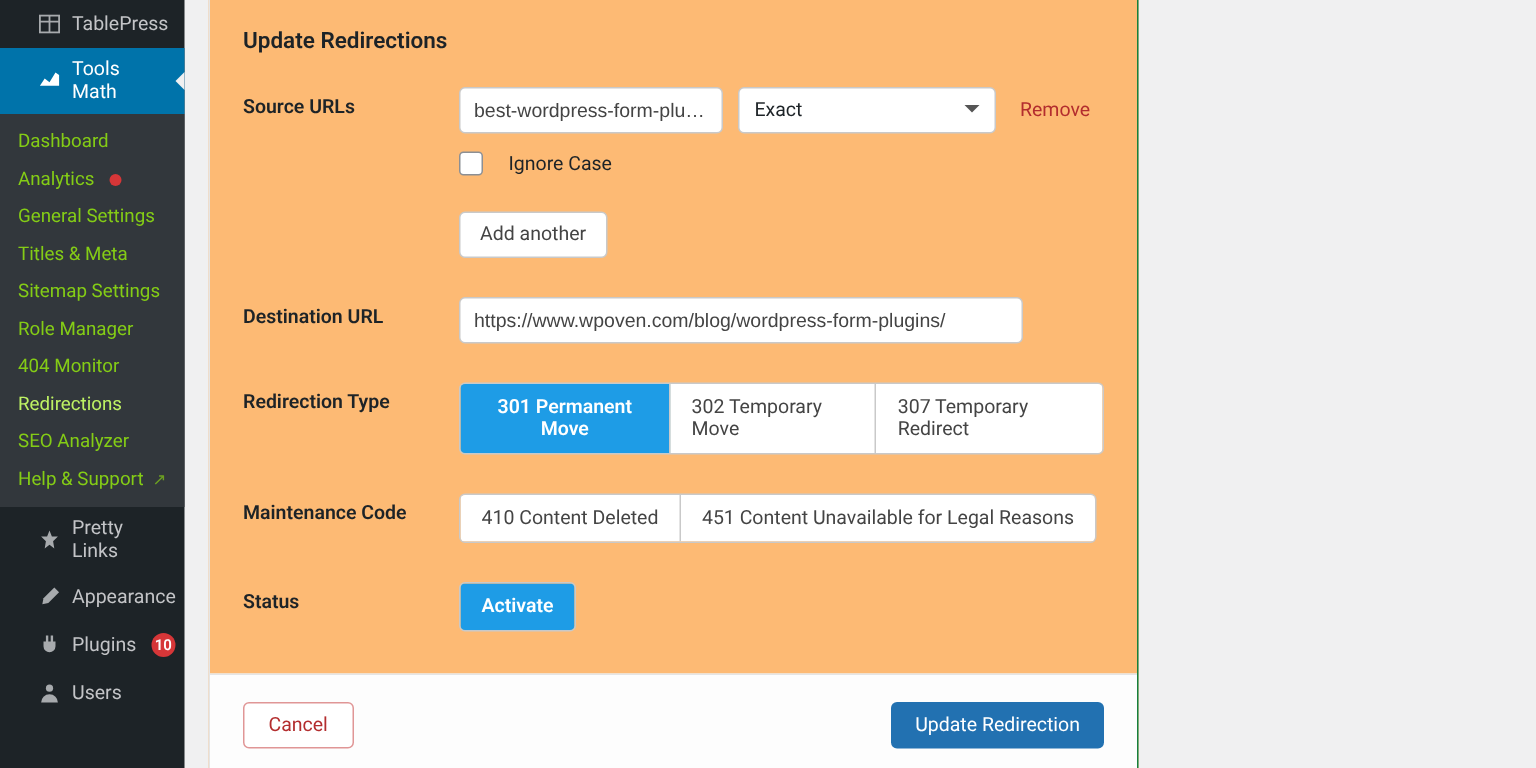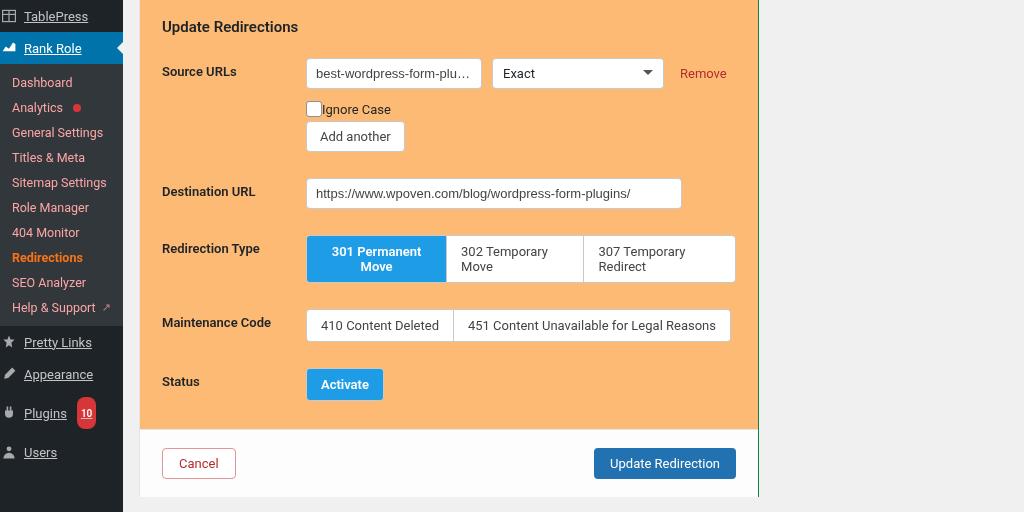--- a/index.html
+++ b/index.html
@@ -1,47 +1,47 @@
 <!DOCTYPE html>
 <html><head>
 <meta charset="utf-8">
 <style>
   * { box-sizing: border-box; margin: 0; padding: 0; }
   body { font-family: -apple-system, BlinkMacSystemFont, "Segoe UI", Roboto, sans-serif; font-size: 13px; color: #1d2327; background: #f0f0f1; }
   .wrap { display: flex; width: 1024px; height: 512px; overflow: hidden; }
   .sidebar { width: 123px; background: #1d2327; color: #c3c4c7; display: flex; flex-direction: column; font-size: 13px; }
   .side-item { display: flex; align-items: center; gap: 6px; padding: 5px 8px; cursor: pointer; color: #c3c4c7; }
-  .side-item.top { padding: 7px 0; text-decoration: underline; }
+  .side-item.top { padding: 7px 24px; }
   .side-item .ic { width: 18px; height: 18px; display: inline-flex; align-items: center; justify-content: center; color: #a7aaad; flex-shrink: 0; }
   .side-item.active { background: #0073aa; color: #fff; position: relative; }
   .side-item.active .ic { color: #fff; }
   .side-item.active::after { content: ""; position: absolute; right: 0; top: 50%; transform: translateY(-50%); border: 6px solid transparent; border-right-color: #f0f0f1; }
   .submenu { background: #32373c; padding: 6px 0; }
-  .sub-item { padding: 5px 12px; font-size: 12.5px; color: #fca5a5; cursor: pointer; display: flex; align-items: center; gap: 6px; }
-  .sub-item.current { color: #f97316; font-weight: 700; }
+  .sub-item { padding: 5px 12px; font-size: 12.5px; color: #84cc16; cursor: pointer; display: flex; align-items: center; gap: 6px; }
+  .sub-item.current { color: #bef264; font-weight: 400; }
   .sub-item .ext { font-size: 11px; opacity: .7; }
-  .badge { display: inline-flex; align-items: center; justify-content: center; min-width: 16px; height: 32px; padding: 0 4px; border-radius: 8px; background: #d63638; color: #fff; font-size: 10px; font-weight: 600; margin-left: 4px; }
+  .badge { display: inline-flex; align-items: center; justify-content: center; min-width: 16px; height: 16px; padding: 0 4px; border-radius: 8px; background: #d63638; color: #fff; font-size: 10px; font-weight: 600; margin-left: 4px; }
   .badge.dot { width: 8px; height: 8px; min-width: 8px; padding: 0; border-radius: 50%; }
   .main { flex: 1; padding: 0 20px 0 0; overflow: hidden; }
   .panel { background: #fdba74; margin-left: 16px; width: 620px; border-left: 1px solid #e5e5e5; border-right: 1px solid #15803d; }
   .panel-body { padding: 18px 22px 22px 22px; }
   .panel h2 { font-size: 15px; font-weight: 600; margin-bottom: 22px; }
   .row { display: flex; align-items: flex-start; margin-bottom: 26px; }
   .row-label { width: 144px; font-size: 13px; font-weight: 600; padding-top: 6px; }
   .row-ctrl { flex: 1; }
   .src-line { display: flex; align-items: center; gap: 10px; }
   input[type=text] { border: 1px solid #c9c9c9; border-radius: 4px; padding: 7px 9px; font-size: 13px; color: #444; background: #fff; }
   .src-input { width: 176px; text-overflow: ellipsis; }
   .sel { position: relative; border: 1px solid #c9c9c9; border-radius: 4px; padding: 7px 28px 7px 10px; width: 172px; background: #fff; cursor: pointer; }
   .sel::after { content: ""; position: absolute; right: 10px; top: 50%; transform: translateY(-40%); border: 5px solid transparent; border-top-color: #555; }
   .remove { color: #b32d2e; font-size: 13px; cursor: pointer; margin-left: 6px; }
-  .chk-line { display: flex; align-items: center; gap: 0; margin-top: 12px; }
+  .chk-line { display: flex; align-items: center; gap: 17px; margin-top: 12px; }
   .chk { width: 16px; height: 16px; border: 1px solid #8c8f94; border-radius: 3px; background: #fff; }
   .btn { display: inline-flex; align-items: center; justify-content: center; padding: 7px 13px; border: 1px solid #c9c9c9; border-radius: 4px; background: #fff; font-size: 13px; color: #444; cursor: pointer; }
-  .btn.mt { margin-top: 4px; }
+  .btn.mt { margin-top: 24px; }
   .dest-input { width: 376px; }
   .seg-group { display: flex; border: 1px solid #c9c9c9; border-radius: 4px; overflow: hidden; width: fit-content; }
   .seg { padding: 8px 14px; font-size: 13px; border-right: 1px solid #c9c9c9; background: #fff; cursor: pointer; color: #444; }
   .seg:last-child { border-right: none; }
   .seg.active { background: #1e9ce6; color: #fff; font-weight: 600; text-align: center; }
   .panel-foot { border-top: 1px solid #e5e5e5; padding: 18px 22px; display: flex; justify-content: space-between; align-items: center; background: #fdfdfd; }
   .btn-cancel { border: 1px solid #e09696; color: #b32d2e; background: #fff; padding: 7px 16px; border-radius: 4px; cursor: pointer; }
   .btn-primary { background: #2271b1; color: #fff; border: none; padding: 8px 16px; border-radius: 4px; font-size: 13px; cursor: pointer; }
   svg { width: 16px; height: 16px; }
 </style>
@@ -61,21 +61,21 @@
         </span>
       <span>TablePress</span>
     </div>
 
     <div class="side-item top active">
       <span class="ic">
           <svg viewBox="0 0 20 20" fill="currentColor">
             <path d="M2 14l4-6 4 3 5-8 3 2v9H2z"></path>
           </svg>
         </span>
-      <span>Rank Role</span>
+      <span>Tools Math</span>
     </div>
 
     <div class="submenu">
       <div class="sub-item">
           <span>Dashboard</span>
         </div>
       <div class="sub-item">
           <span>Analytics</span>
           <span class="badge dot"></span>
         </div>

